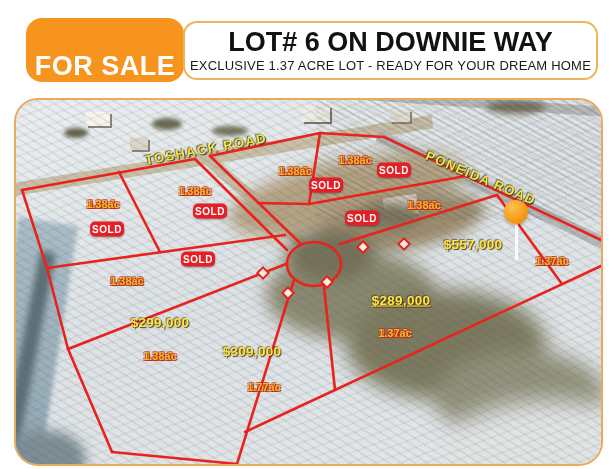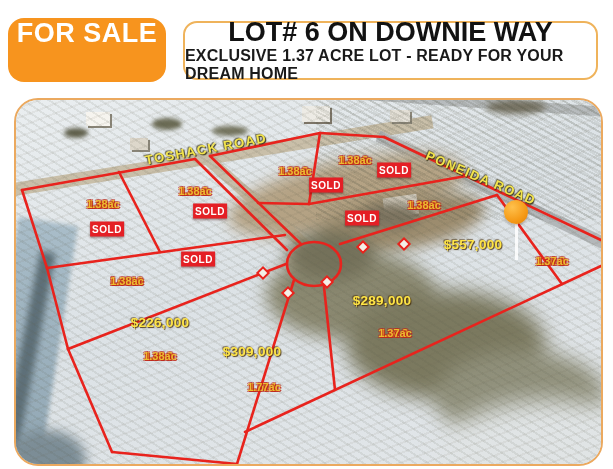--- a/index.html
+++ b/index.html
@@ -1,27 +1,27 @@
 <!DOCTYPE html>
 <html><head>
 <meta charset="utf-8">
 <style>
   html,body{margin:0;padding:0;background:#ffffff;}
   .canvas{position:relative;width:613px;height:469px;background:#ffffff;overflow:hidden;
           font-family:"Liberation Sans",sans-serif;}
 
   
-  .forsale{position:absolute;left:8px;top:18px;width:158px;height:64px;background:#F7941E;
-           border-radius:16px;display:flex;align-items:flex-start;justify-content:center;
+  .forsale{position:absolute;left:26px;top:18px;width:158px;height:64px;background:#F7941E;
+           border-radius:16px;display:flex;align-items:flex-end;justify-content:center;
            color:#ffffff;font-size:27px;font-weight:800;letter-spacing:.5px;}
   .titlebox{position:absolute;left:183px;top:21px;width:415px;height:59px;background:#ffffff;
             border:2px solid #EFB35B;border-radius:14px;box-sizing:border-box;
             display:flex;flex-direction:column;align-items:center;justify-content:center;}
   .titlebox .t1{font-size:27px;font-weight:800;color:#121212;line-height:1.05;letter-spacing:0;}
-  .titlebox .t2{font-size:16px;font-weight:700;color:#1a1a1a;letter-spacing:.2px;margin-top:1px;}
+  .titlebox .t2{font-size:13px;font-weight:400;color:#1a1a1a;letter-spacing:.2px;margin-top:1px;}
 
   
   .photo{position:absolute;left:14px;top:98px;width:585px;height:364px;border-radius:24px;
          border:2px solid #EBA95F;box-sizing:content-box;overflow:hidden;background:#e3e7ea;}
   .photo *{position:absolute;}
   .t-base{inset:0;background:linear-gradient(160deg,#eaeef0 0%,#dce2e6 45%,#e2e6e9 100%);}
   .t-road-top{left:270px;top:-4px;width:330px;height:10px;background:#b7bbbd;transform:rotate(4deg);}
   .t-toshack{left:-8px;top:84px;width:430px;height:13px;background:#c9bfa9;transform:rotate(-9.2deg);transform-origin:left center;}
   .t-poneida{left:362px;top:30px;width:255px;height:12px;background:#b3b7b9;transform:rotate(25.4deg);transform-origin:left center;}
   .t-downie{left:186px;top:48px;width:152px;height:12px;background:#c6bda9;transform:rotate(41.5deg);transform-origin:left center;}
@@ -56,21 +56,21 @@
   .lines-svg{position:absolute;left:0;top:0;width:585px;height:364px;}
   .bline{stroke:#E8231D;stroke-width:2.6;stroke-linecap:round;fill:none;}
   .marker{fill:#f3efe7;stroke:#E8231D;stroke-width:2;}
   .annot{position:absolute;left:0;top:0;width:585px;height:364px;}
   .annot>div{position:absolute;transform:translate(-50%,-50%);white-space:nowrap;}
   .lot-label{display:flex;flex-direction:column;align-items:center;font-size:11px;font-weight:700;
              color:#EDBB2F;line-height:1.25;
              text-shadow:1px 1px 0 rgba(190,40,25,.85),-1px -1px 0 rgba(190,40,25,.55),
                          1px -1px 0 rgba(190,40,25,.55),-1px 1px 0 rgba(190,40,25,.55);}
   .sold-badge{background:#E41F25;color:#ffffff;font-size:10px;font-weight:800;letter-spacing:.5px;
-              padding:2px 2px;border-radius:0;box-shadow:0 1px 2px rgba(60,0,0,.4);}
+              padding:2px 2px;border-radius:5px;box-shadow:0 1px 2px rgba(60,0,0,.4);}
   .price-label{font-size:13.5px;font-weight:800;color:#FFE545;letter-spacing:.3px;
                text-shadow:1px 1px 1px rgba(70,45,10,.9),-1px -1px 1px rgba(70,45,10,.6);}
   .road-label{font-size:13px;font-weight:800;color:#F3E44C;letter-spacing:1.5px;
               text-shadow:1px 1px 1px rgba(55,50,20,.95),-1px -1px 1px rgba(55,50,20,.7);}
   .pin{width:0;height:0;}
   .pin-stem{position:absolute;left:-1px;top:8px;width:3px;height:40px;background:rgba(255,255,255,.85);}
   .pin-ball{position:absolute;left:-12px;top:-12px;width:24px;height:24px;border-radius:50%;
             background:radial-gradient(circle at 35% 30%,#ffc14d,#f59a16 60%,#e07f07);
             box-shadow:0 1px 3px rgba(60,30,0,.35);}
 </style>
@@ -175,31 +175,31 @@
         <div class="sold-badge" style="left: 346px; top: 118px;">SOLD</div>
         <div class="lot-label" style="left: 536px; top: 155px;">
           <span>Lot 8</span>
           <span>1.37ac</span>
         </div>
         <div class="price-label" style="left: 457px; top: 144px;">$557,000</div>
         <div class="lot-label" style="left: 379px; top: 227px;">
           <span>Lot 3</span>
           <span>1.37ac</span>
         </div>
-        <div class="price-label" style="left: 366px; top: 200px;">$289,000</div>
+        <div class="price-label" style="left: 385px; top: 200px; text-decoration: underline;">$289,000</div>
         <div class="lot-label" style="left: 248px; top: 281px;">
           <span>Lot 1</span>
           <span>1.77ac</span>
         </div>
         <div class="price-label" style="left: 236px; top: 251px;">$309,000</div>
         <div class="lot-label" style="left: 144px; top: 250px;">
           <span>Lot 9</span>
           <span>1.38ac</span>
         </div>
-        <div class="price-label" style="left: 144px; top: 222px;">$226,000</div>
+        <div class="price-label" style="left: 144px; top: 222px;">$299,000</div>
         <div class="lot-label" style="left: 111px; top: 175px;">
           <span>Lot 10</span>
           <span>1.38ac</span>
         </div>
         <div class="sold-badge" style="left: 182px; top: 159px;">SOLD</div>
         <div class="road-label" style="left: 190px; top: 49px; transform: translate(-50%, -50%) rotate(-10.5deg);">TOSHACK ROAD</div>
         <div class="road-label" style="left: 465px; top: 78px; transform: translate(-50%, -50%) rotate(23deg);">PONEIDA ROAD</div>
         <div class="pin" style="left: 500px; top: 112px;">
           <div class="pin-stem"></div>
           <div class="pin-ball"></div>

